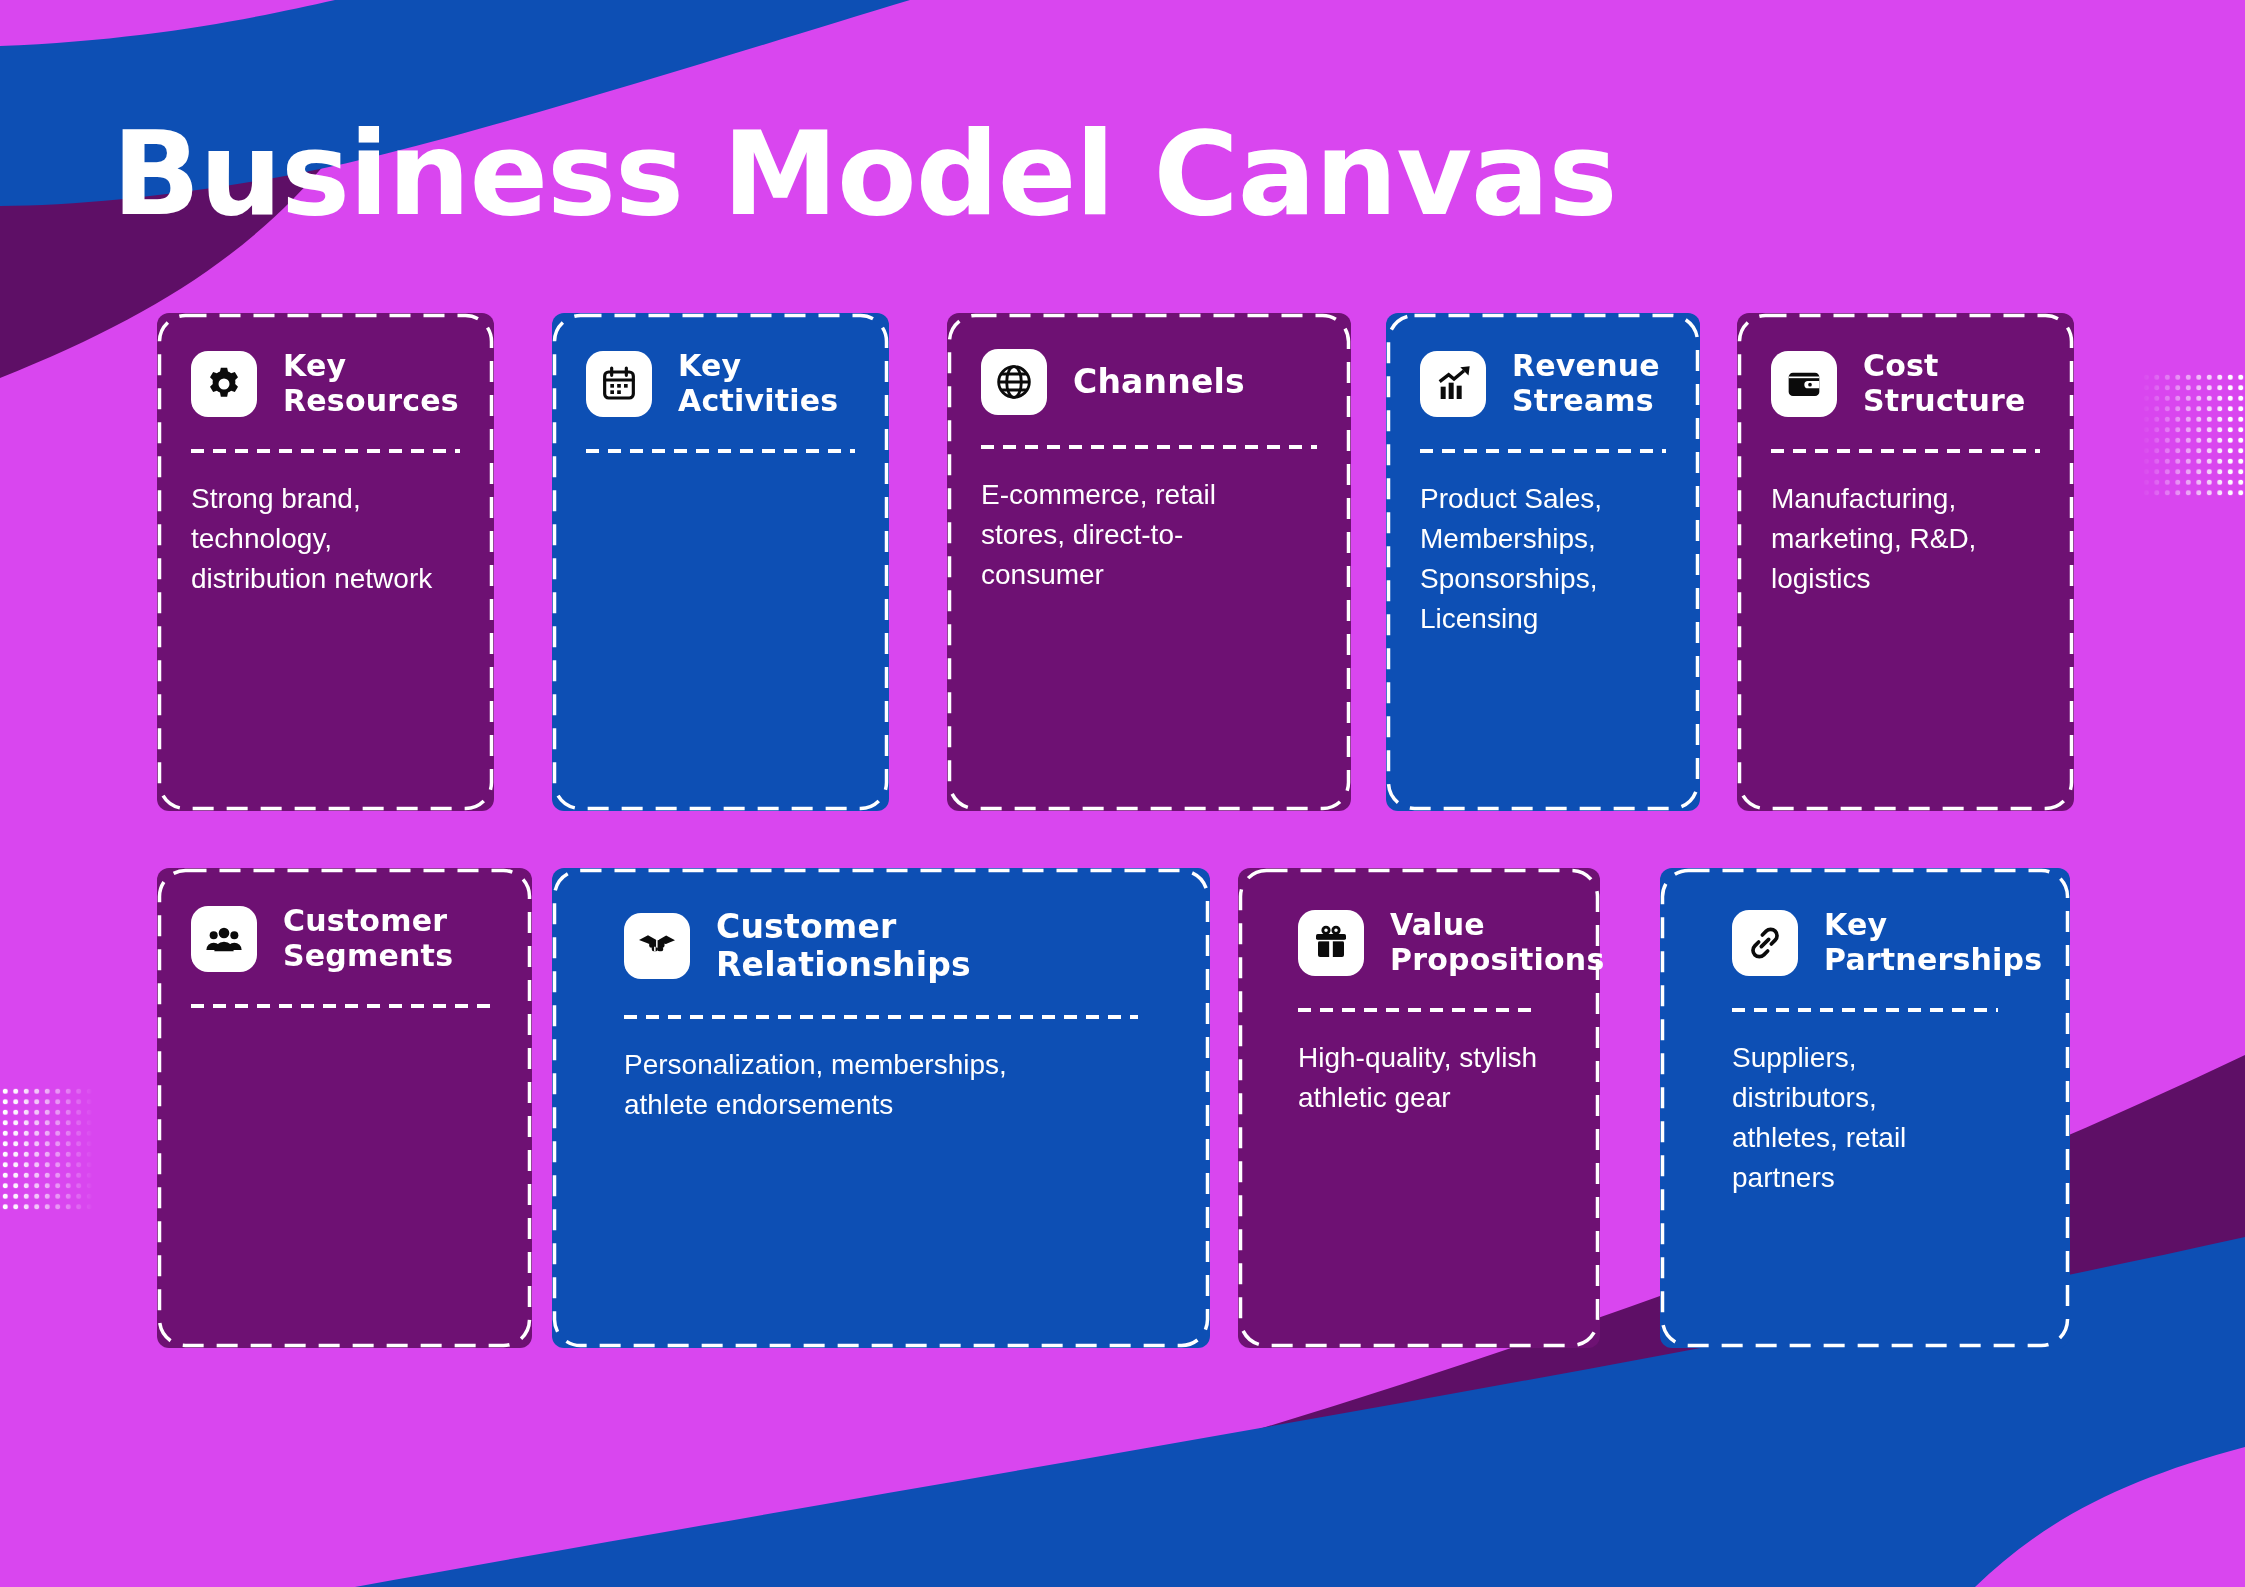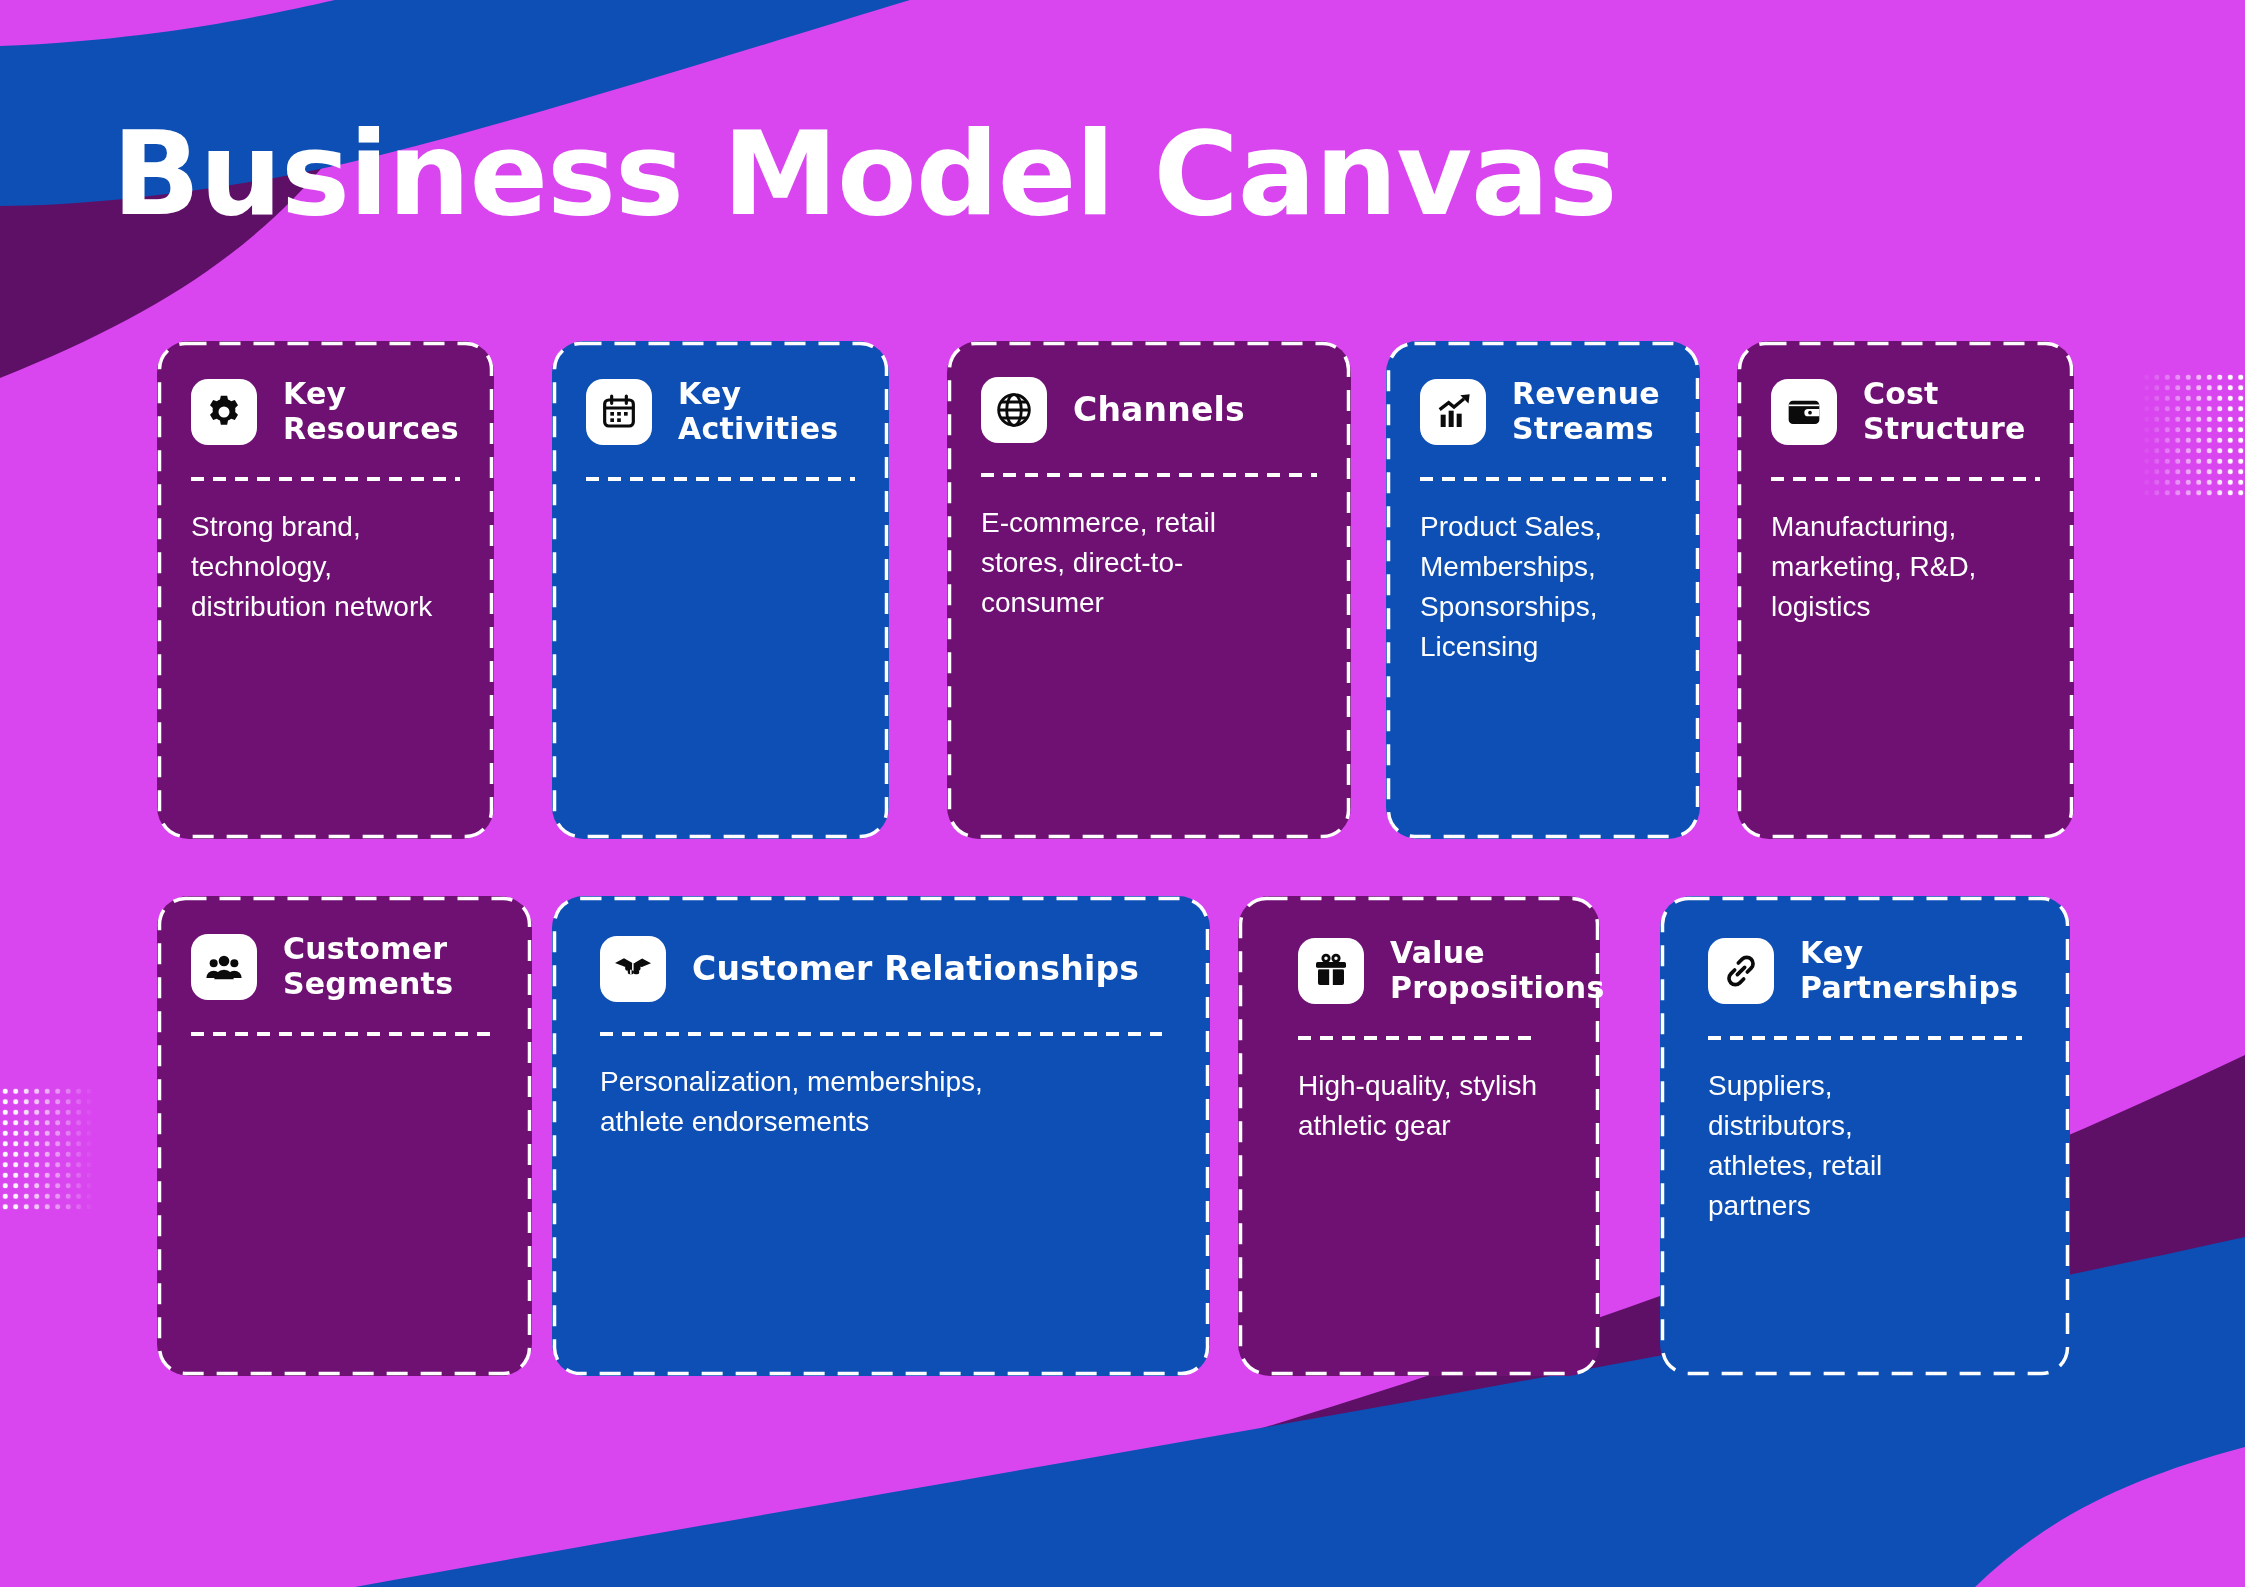--- a/index.html
+++ b/index.html
@@ -21,26 +21,26 @@
     -webkit-mask-image:linear-gradient(270deg,#000 12%,transparent 100%);
             mask-image:linear-gradient(270deg,#000 12%,transparent 100%);}
   .halftone.left{left:0;top:1086px;width:94px;height:128px;
     -webkit-mask-image:linear-gradient(90deg,#000 12%,transparent 100%);
             mask-image:linear-gradient(90deg,#000 12%,transparent 100%);}
 
   .page-title{position:absolute;left:112px;top:116px;margin:0;
     font-weight:800;font-size:116px;line-height:1;letter-spacing:-1px;color:#fff;}
 
   
-  .card{position:absolute;border-radius:32px;box-sizing:border-box;
-        padding:36px 34px;color:#fff;margin-top:28px;}
+  .card{position:absolute;border-radius:12px;box-sizing:border-box;
+        padding:36px 34px;color:#fff;}
   .card.purple{background:#6E1173;}
   .card.blue{background:#0D4FB4;}
   .card.pad-md{padding:40px 60px;}
-  .card.pad-lg{padding:40px 48px;}
+  .card.pad-lg{padding:40px 72px;}
 
   .dash-border{position:absolute;inset:0;width:100%;height:100%;overflow:visible;pointer-events:none;}
   .dash-border rect{fill:none;stroke:#fff;stroke-width:3.5px;stroke-dasharray:21 13;
     x:2.5px;y:2.5px;width:calc(100% - 5px);height:calc(100% - 5px);rx:26px;}
 
   .head{display:flex;align-items:center;gap:26px;position:relative;}
   .icon-box{width:66px;height:66px;flex:0 0 auto;background:#fff;border-radius:17px;
     display:flex;align-items:center;justify-content:center;}
   .icon-box svg{width:40px;height:40px;display:block;}
   .card-title{margin:0;font-weight:800;font-size:30px;line-height:1.16;

